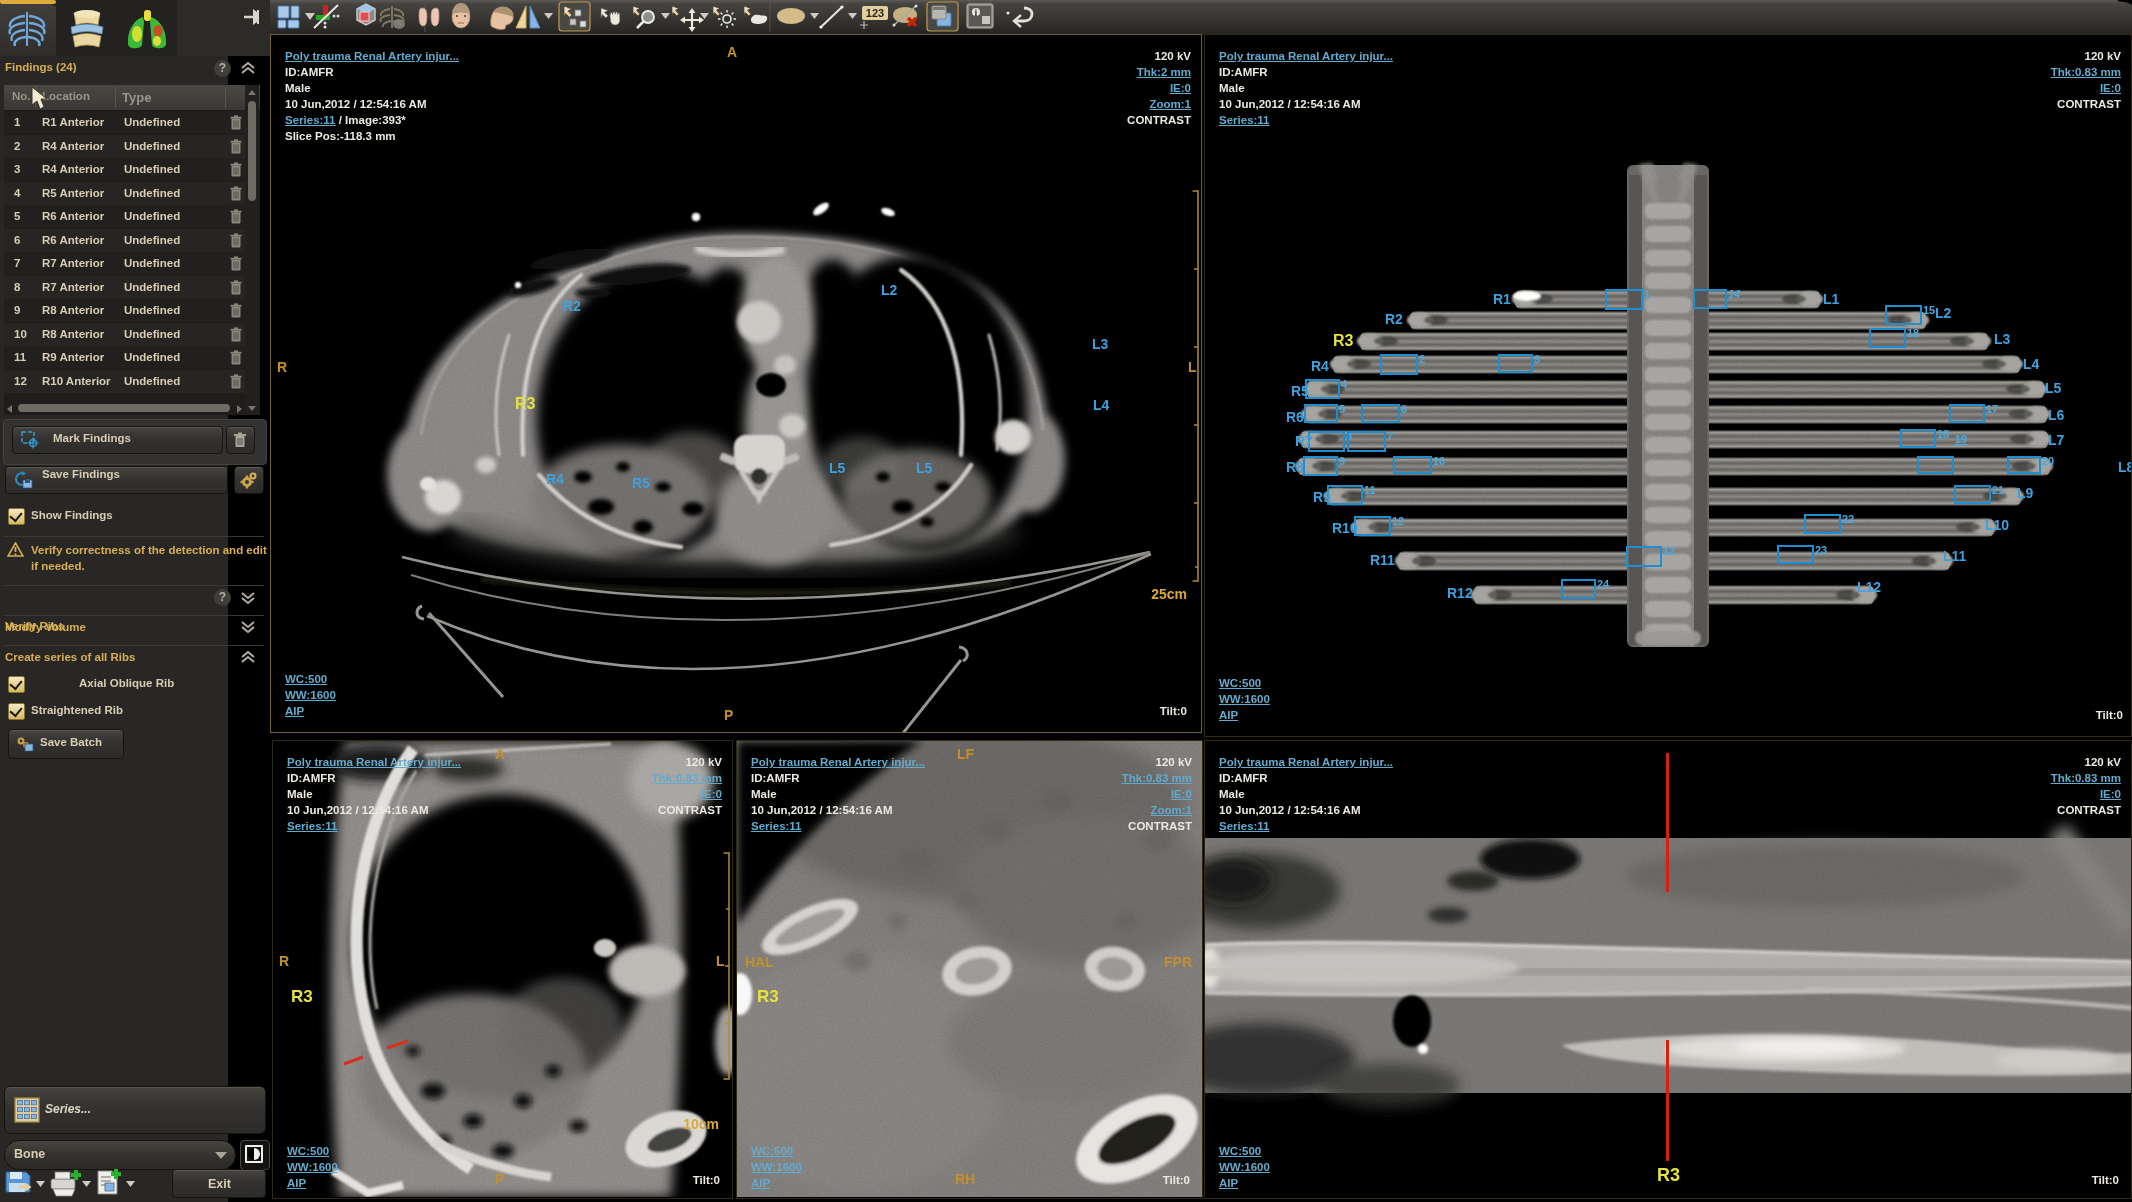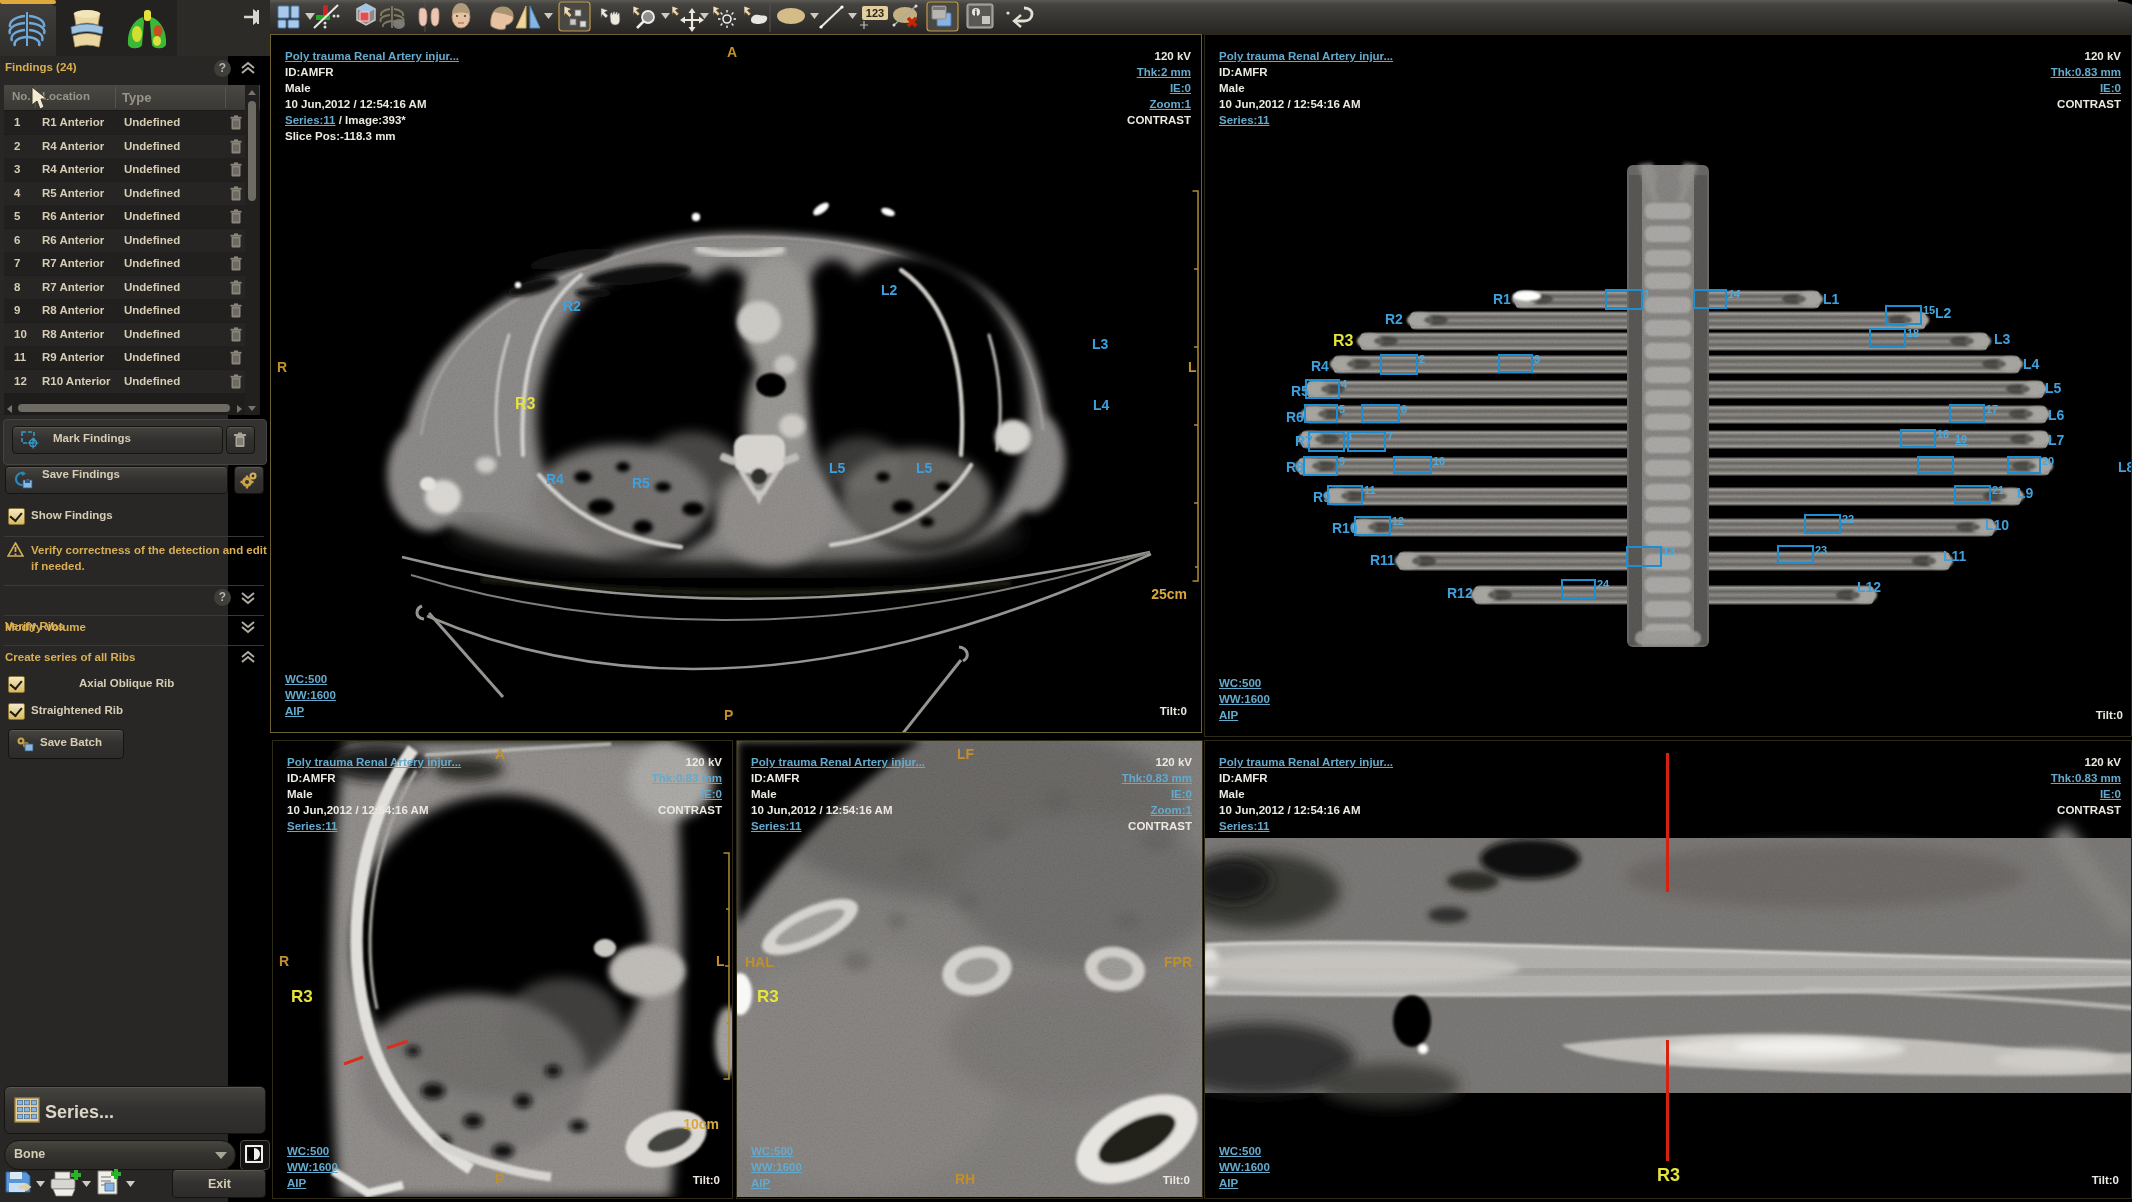--- a/index.html
+++ b/index.html
@@ -496,21 +496,21 @@
             <rect x="12" y="4" width="6" height="5"></rect>
             <rect x="20" y="4" width="6" height="5"></rect>
           <rect x="4" y="12" width="6" height="5"></rect>
             <rect x="12" y="12" width="6" height="5"></rect>
             <rect x="20" y="12" width="6" height="5"></rect>
           <rect x="4" y="20" width="6" height="5"></rect>
             <rect x="12" y="20" width="6" height="5"></rect>
             <rect x="20" y="20" width="6" height="5"></rect>
         </g>
       </svg>
-      <span class="abs" style="left:40px;top:15px;font-size:18px;color:#dcd6c6;">Series...</span>
+      <span class="abs" style="left:40px;top:15px;font-size:12px;color:#dcd6c6;font-style:italic;">Series...</span>
     </div>
     <div class="abs" style="left:4px;top:1084px;width:230px;height:28px;background:linear-gradient(#47453f,#34322e 50%,#2b2a27);border:1px solid #15140f;border-radius:15px;">
       <span class="abs" style="left:9px;top:6px;color:#d6cdb4;font-weight:bold;font-size:12.5px;">Bone</span>
       <div class="abs" style="right:8px;top:11px;width:0;height:0;border-left:6px solid transparent;border-right:6px solid transparent;border-top:7px solid #a8a49a;"></div>
     </div>
     <div class="abs" style="left:240px;top:1084px;width:28px;height:28px;background:#29282575;border:1px solid #4a4843;border-radius:4px;">
       <svg class="abs" style="left:3px;top:3px;" width="20" height="20" viewBox="0 0 20 20">
         <rect x="1" y="1" width="18" height="18" fill="#f0efec" rx="1"></rect>
         <rect x="3" y="3" width="14" height="14" fill="#111"></rect>
         <path d="M10,4 a6,6 0 0 1 0,12 z" fill="#f0efec"></path>

